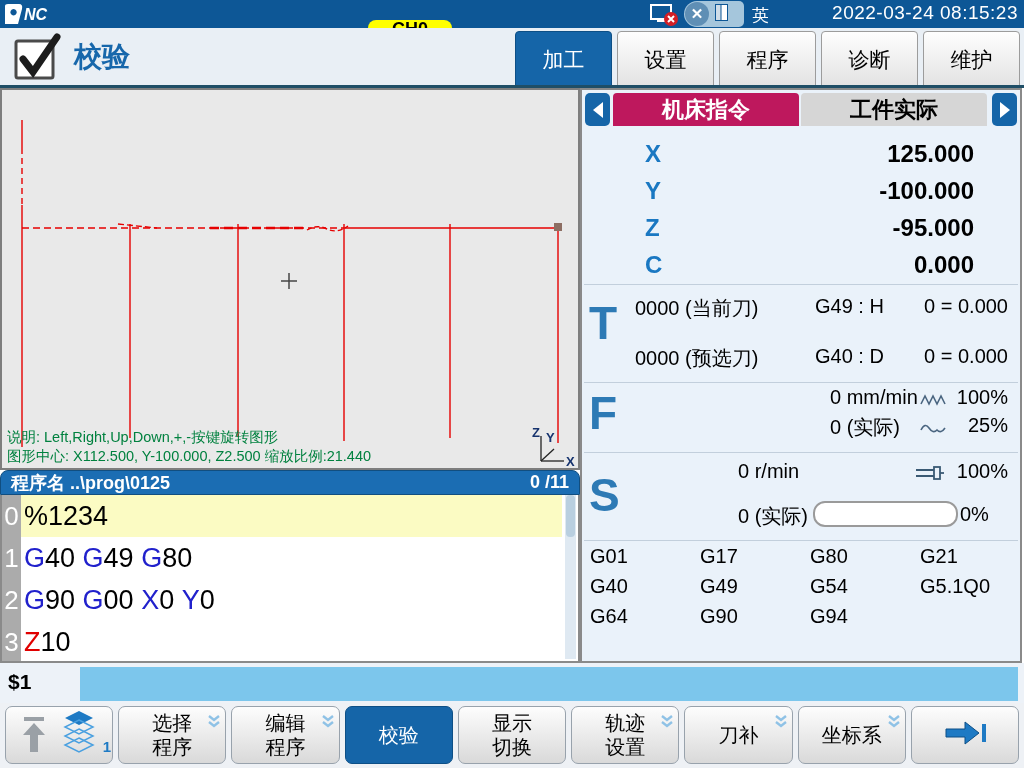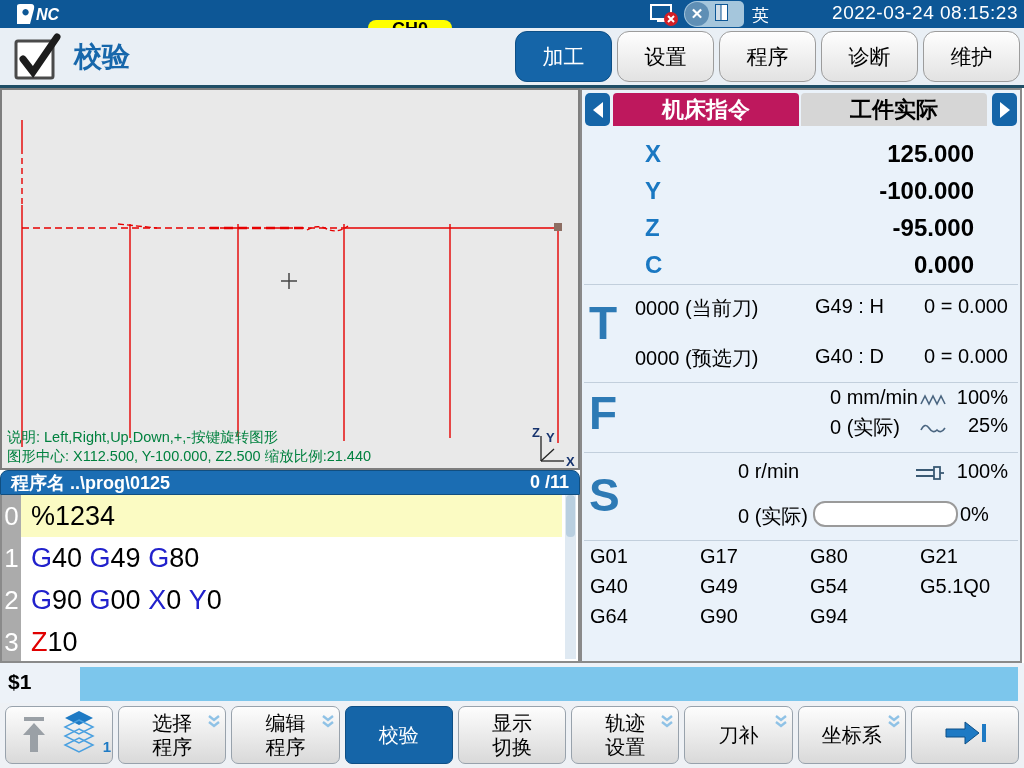--- a/index.html
+++ b/index.html
@@ -1,61 +1,61 @@
 <!DOCTYPE html>
 <html><head>
 <meta charset="utf-8">
 <style>
   * { margin:0; padding:0; box-sizing:border-box; }
   body { font-family:"Liberation Sans", sans-serif; background:#fff; }
   .screen { position:relative; width:1024px; height:768px; background:#fff; overflow:hidden; }
 
   
   .topbar { position:absolute; top:0; left:0; width:1024px; height:28px; background:#0d5796; }
-  .logo { position:absolute; left:16px; top:3px;text-align:center; }
+  .logo { position:absolute; left:4px; top:3px;text-align:center; }
   .ch-badge { position:absolute; left:368px; top:0; width:84px; height:19px; background:#ffff00;
               border-radius:8px; color:#000; font-size:18px; font-weight:bold;
               display:flex; align-items:center; justify-content:center;margin-top:20px; }
   .net-icon { position:absolute; left:648px; top:2px; }
   .ime-pill { position:absolute; left:684px; top:1px; width:60px; height:26px; background:#a5c6dc;
               border-radius:13px 5px 5px 13px; display:flex; align-items:center; }
   .ime-x { width:24px; height:24px; margin-left:1px; border-radius:50%; background:#5f8fb5;
            color:#fff; font-weight:bold; font-size:15px; display:flex; align-items:center; justify-content:center; }
   .ime-book { margin-left:6px; }
   .lang { position:absolute; left:752px; top:4px; color:#fff; font-size:17px; }
   .datetime { position:absolute; right:6px; top:2px; color:#fff; font-size:19px; font-weight:normal; letter-spacing:0.5px; }
 
   
   .titlebar { position:absolute; top:28px; left:0; width:1024px; height:57px; background:#e9eff5; }
   .check-box-icon { position:absolute; left:12px; top:4px; }
   .page-title { position:absolute; left:74px; top:0; height:57px; line-height:57px;
                 font-size:28px; font-weight:bold; color:#1767ab; }
   .main-tabs { position:absolute; right:4px; top:3px; display:flex; gap:5px; }
-  .mtab { width:97px; height:51px; border:1px solid #9c9c9c; border-radius:12px;
+  .mtab { width:97px; height:58px; border:1px solid #9c9c9c; border-radius:4px;
           background:linear-gradient(#fefefe,#e2e2e2); color:#000; font-size:21px;
           display:flex; align-items:center; justify-content:center; }
   .mtab.active { background:#1565a8; border-color:#0d4f86; color:#fff; }
   .hdr-divider { position:absolute; top:85px; left:0; width:1024px; height:3px; background:#1f4e66; }
 
   
   .graphics { position:absolute; left:0; top:88px; width:580px; height:382px;
               background:#e9e9e9; border:2px solid #7e7e7e; }
 
   
   .prog-header { position:absolute; left:0; top:470px; width:580px; height:25px;
                  background:#1b6db3; border:1px solid #114e80; border-radius:8px 8px 0 0;
                  color:#fff; font-weight:bold; font-size:18px;
                  display:flex; justify-content:space-between; align-items:center; padding:0 10px; }
   .prog-list { position:absolute; left:0; top:495px; width:580px; height:168px;
                background:#fff; border:2px solid #8a8a8a; border-top:none; overflow:hidden; }
   .prog-gutter { position:absolute; left:0; top:0; width:19px; height:100%; background:#ababab; }
   .prog-row { position:relative; height:42px; display:flex; align-items:center; }
   .prog-num { width:19px; flex:0 0 19px; color:#fff; font-size:26px; text-align:center; z-index:1; }
   .prog-content { flex:1; height:100%; display:flex; align-items:center; font-size:27px;
-                  padding-left:10px; white-space:pre; }
+                  padding-left:3px; white-space:pre; }
   .prog-content.hl { background:#fbfbc3; margin-right:16px; }
   .prog-scroll { position:absolute; right:2px; top:0; width:11px; height:164px; background:#dfe9f2; }
   .prog-thumb { position:absolute; top:0; left:1px; width:9px; height:42px; background:#b9cfe0; border-radius:4px; }
 
   
   .right-panel { position:absolute; left:580px; top:88px; width:442px; height:575px;
                  background:#eaf2fa; border:2px solid #8a8a8a; }
   .pos-arrow { position:absolute; top:3px; width:25px; height:33px; background:#1565a8;
                border-radius:5px; display:flex; align-items:center; justify-content:center; }
   .pos-arrow.left { left:3px; } .pos-arrow.right { right:3px; }

